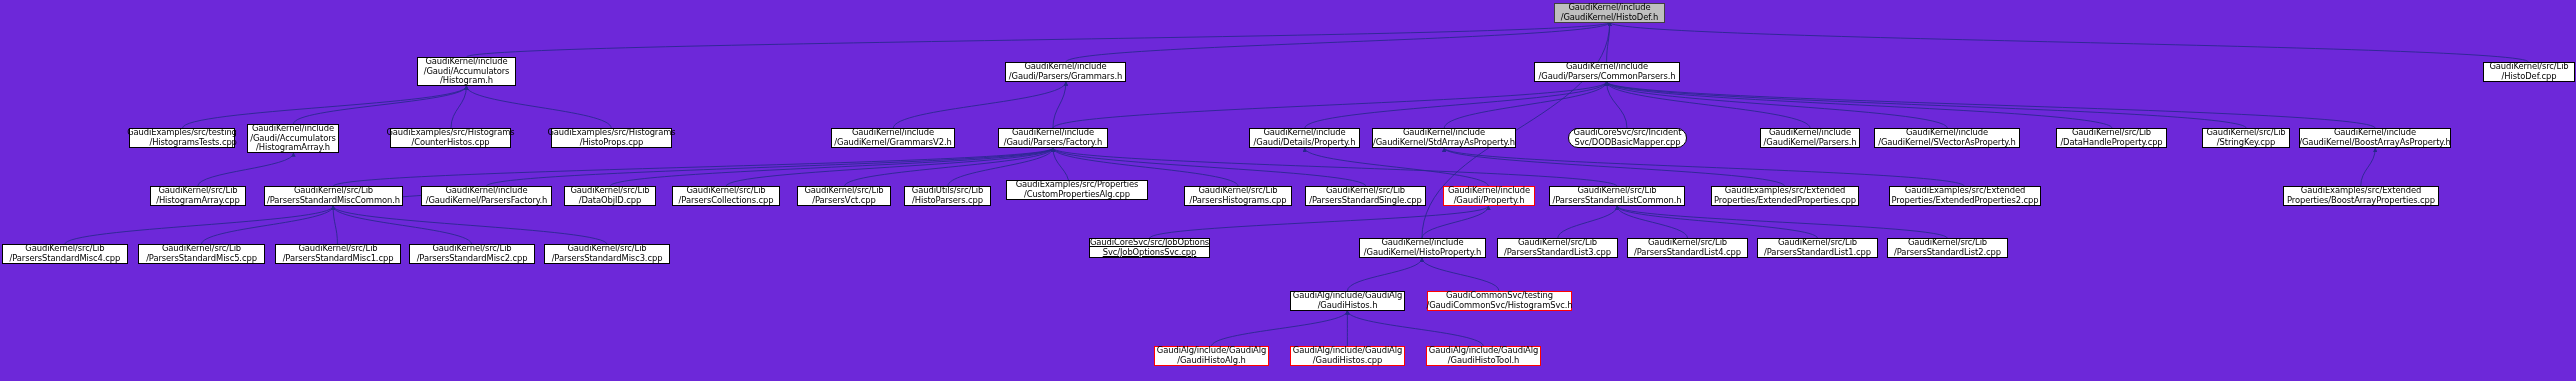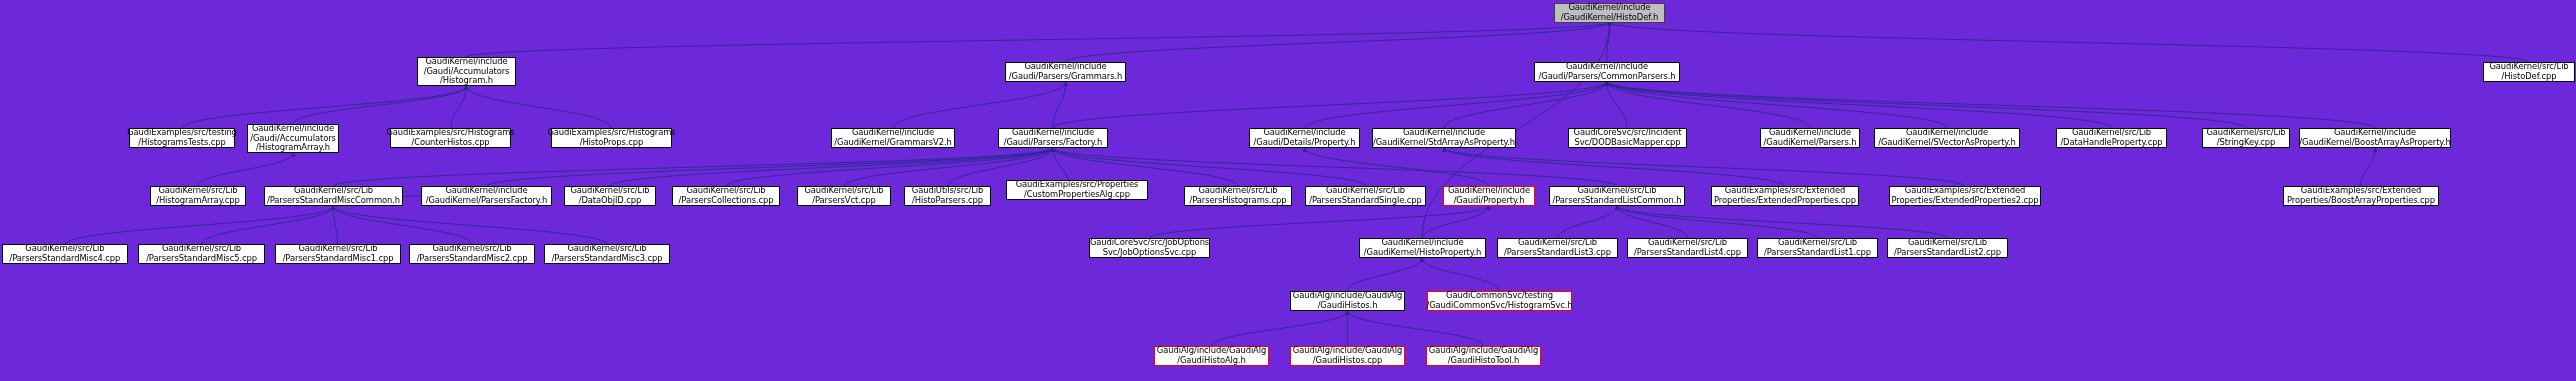--- a/index.html
+++ b/index.html
@@ -108,38 +108,38 @@
 /GaudiKernel/HistoDef.h</div>
       <div class="node" style="left: 417px; top: 57px; width: 99px; height: 29px;">GaudiKernel/include
 /Gaudi/Accumulators
 /Histogram.h</div>
       <div class="node" style="left: 1005px; top: 62px; width: 121px; height: 20px;">GaudiKernel/include
 /Gaudi/Parsers/Grammars.h</div>
       <div class="node" style="left: 1534px; top: 62px; width: 146px; height: 20px;">GaudiKernel/include
 /Gaudi/Parsers/CommonParsers.h</div>
       <div class="node" style="left: 2483px; top: 62px; width: 92px; height: 20px;">GaudiKernel/src/Lib
 /HistoDef.cpp</div>
-      <div class="node" style="left: 129px; top: 128px; width: 106px; height: 20px;">GaudiExamples/src/testing
+      <div class="node" style="left: 129px; top: 128px; width: 106px; height: 20px; text-align: right;">GaudiExamples/src/testing
 /HistogramsTests.cpp</div>
       <div class="node" style="left: 247px; top: 124px; width: 92px; height: 29px;">GaudiKernel/include
 /Gaudi/Accumulators
 /HistogramArray.h</div>
       <div class="node" style="left: 390px; top: 128px; width: 121px; height: 20px;">GaudiExamples/src/Histograms
 /CounterHistos.cpp</div>
       <div class="node" style="left: 551px; top: 128px; width: 121px; height: 20px;">GaudiExamples/src/Histograms
 /HistoProps.cpp</div>
       <div class="node" style="left: 831px; top: 128px; width: 124px; height: 20px;">GaudiKernel/include
 /GaudiKernel/GrammarsV2.h</div>
       <div class="node" style="left: 998px; top: 128px; width: 110px; height: 20px;">GaudiKernel/include
 /Gaudi/Parsers/Factory.h</div>
       <div class="node" style="left: 1249px; top: 128px; width: 111px; height: 20px;">GaudiKernel/include
 /Gaudi/Details/Property.h</div>
       <div class="node" style="left: 1372px; top: 128px; width: 144px; height: 20px;">GaudiKernel/include
 /GaudiKernel/StdArrayAsProperty.h</div>
-      <div class="node" style="left: 1568px; top: 128px; width: 119px; height: 20px;">GaudiCoreSvc/src/Incident
+      <div class="node" style="left: 1568px; top: 128px; width: 119px; height: 20px; border-radius: 10px;">GaudiCoreSvc/src/Incident
 Svc/DODBasicMapper.cpp</div>
       <div class="node" style="left: 1760px; top: 128px; width: 100px; height: 20px;">GaudiKernel/include
 /GaudiKernel/Parsers.h</div>
       <div class="node" style="left: 1874px; top: 128px; width: 146px; height: 20px;">GaudiKernel/include
 /GaudiKernel/SVectorAsProperty.h</div>
       <div class="node" style="left: 2056px; top: 128px; width: 111px; height: 20px;">GaudiKernel/src/Lib
 /DataHandleProperty.cpp</div>
       <div class="node" style="left: 2202px; top: 128px; width: 88px; height: 20px;">GaudiKernel/src/Lib
 /StringKey.cpp</div>
       <div class="node" style="left: 2299px; top: 128px; width: 152px; height: 20px;">GaudiKernel/include
@@ -177,21 +177,21 @@
       <div class="node" style="left: 1.9px; top: 244px; width: 126px; height: 20px;">GaudiKernel/src/Lib
 /ParsersStandardMisc4.cpp</div>
       <div class="node" style="left: 138px; top: 244px; width: 127px; height: 20px;">GaudiKernel/src/Lib
 /ParsersStandardMisc5.cpp</div>
       <div class="node" style="left: 275px; top: 244px; width: 126px; height: 20px;">GaudiKernel/src/Lib
 /ParsersStandardMisc1.cpp</div>
       <div class="node" style="left: 409px; top: 244px; width: 126px; height: 20px;">GaudiKernel/src/Lib
 /ParsersStandardMisc2.cpp</div>
       <div class="node" style="left: 544px; top: 244px; width: 126px; height: 20px;">GaudiKernel/src/Lib
 /ParsersStandardMisc3.cpp</div>
-      <div class="node" style="left: 1089px; top: 238px; width: 121px; height: 20px;">GaudiCoreSvc/src/JobOptions
+      <div class="node" style="left: 1089px; top: 238px; width: 121px; height: 20px; text-decoration: underline;">GaudiCoreSvc/src/JobOptions
 Svc/JobOptionsSvc.cpp</div>
       <div class="node" style="left: 1359px; top: 238px; width: 127px; height: 20px;">GaudiKernel/include
 /GaudiKernel/HistoProperty.h</div>
       <div class="node" style="left: 1497px; top: 238px; width: 121px; height: 20px;">GaudiKernel/src/Lib
 /ParsersStandardList3.cpp</div>
       <div class="node" style="left: 1627px; top: 238px; width: 121px; height: 20px;">GaudiKernel/src/Lib
 /ParsersStandardList4.cpp</div>
       <div class="node" style="left: 1757px; top: 238px; width: 121px; height: 20px;">GaudiKernel/src/Lib
 /ParsersStandardList1.cpp</div>
       <div class="node" style="left: 1887px; top: 238px; width: 121px; height: 20px;">GaudiKernel/src/Lib

